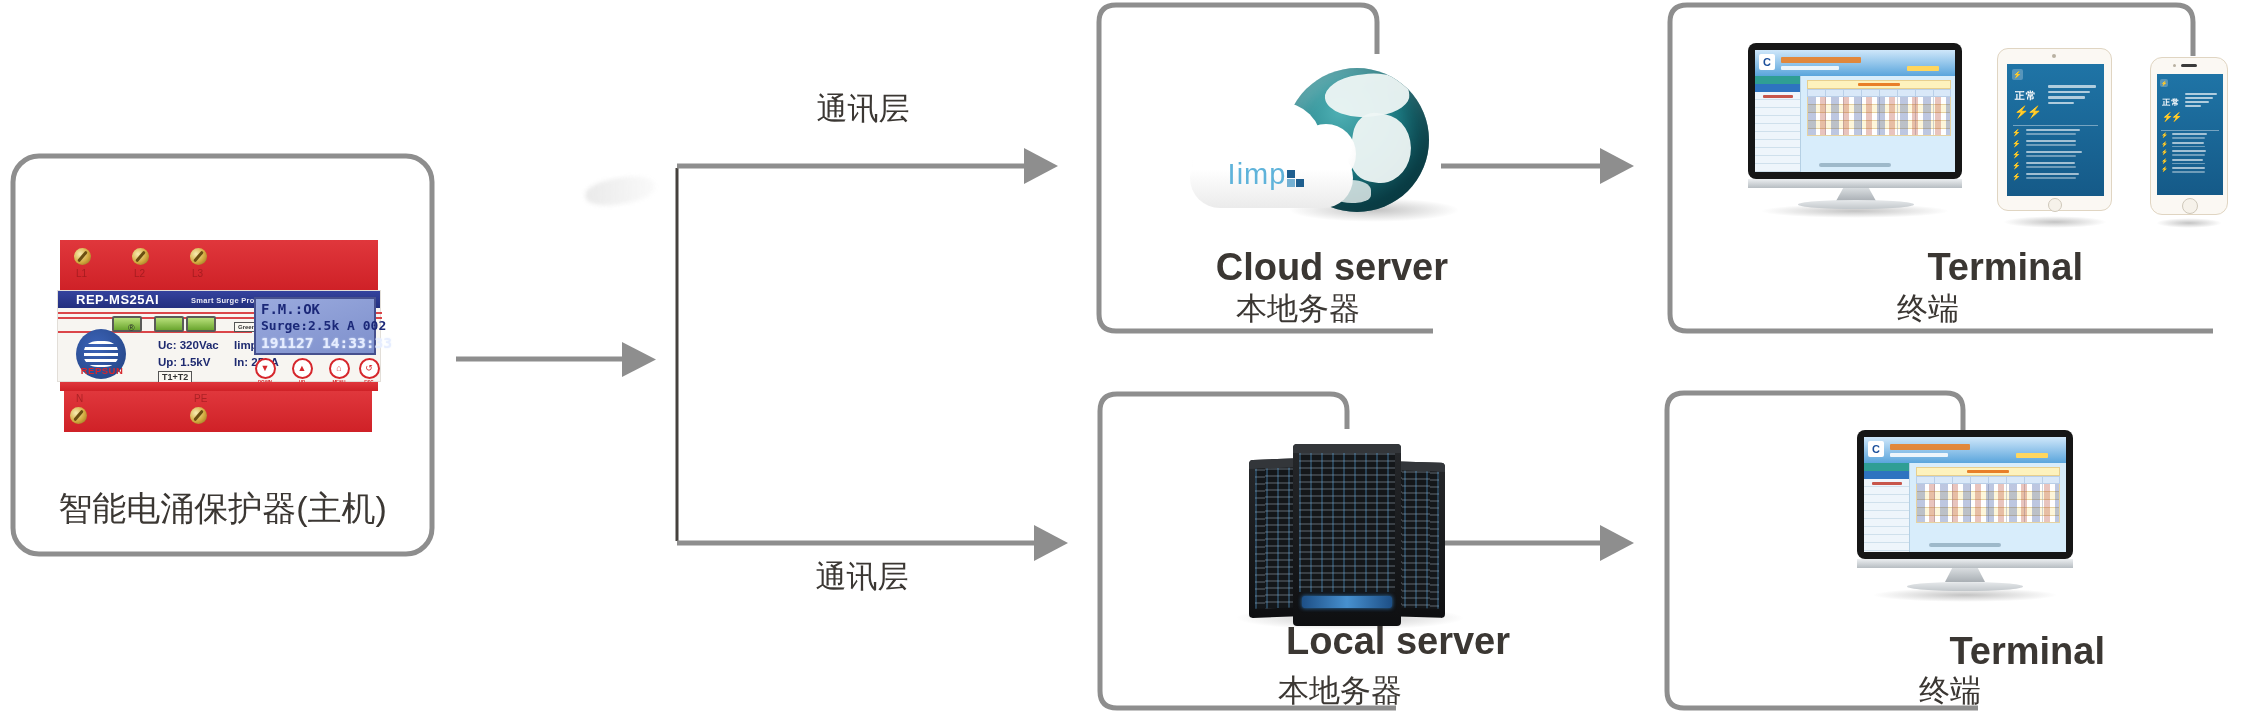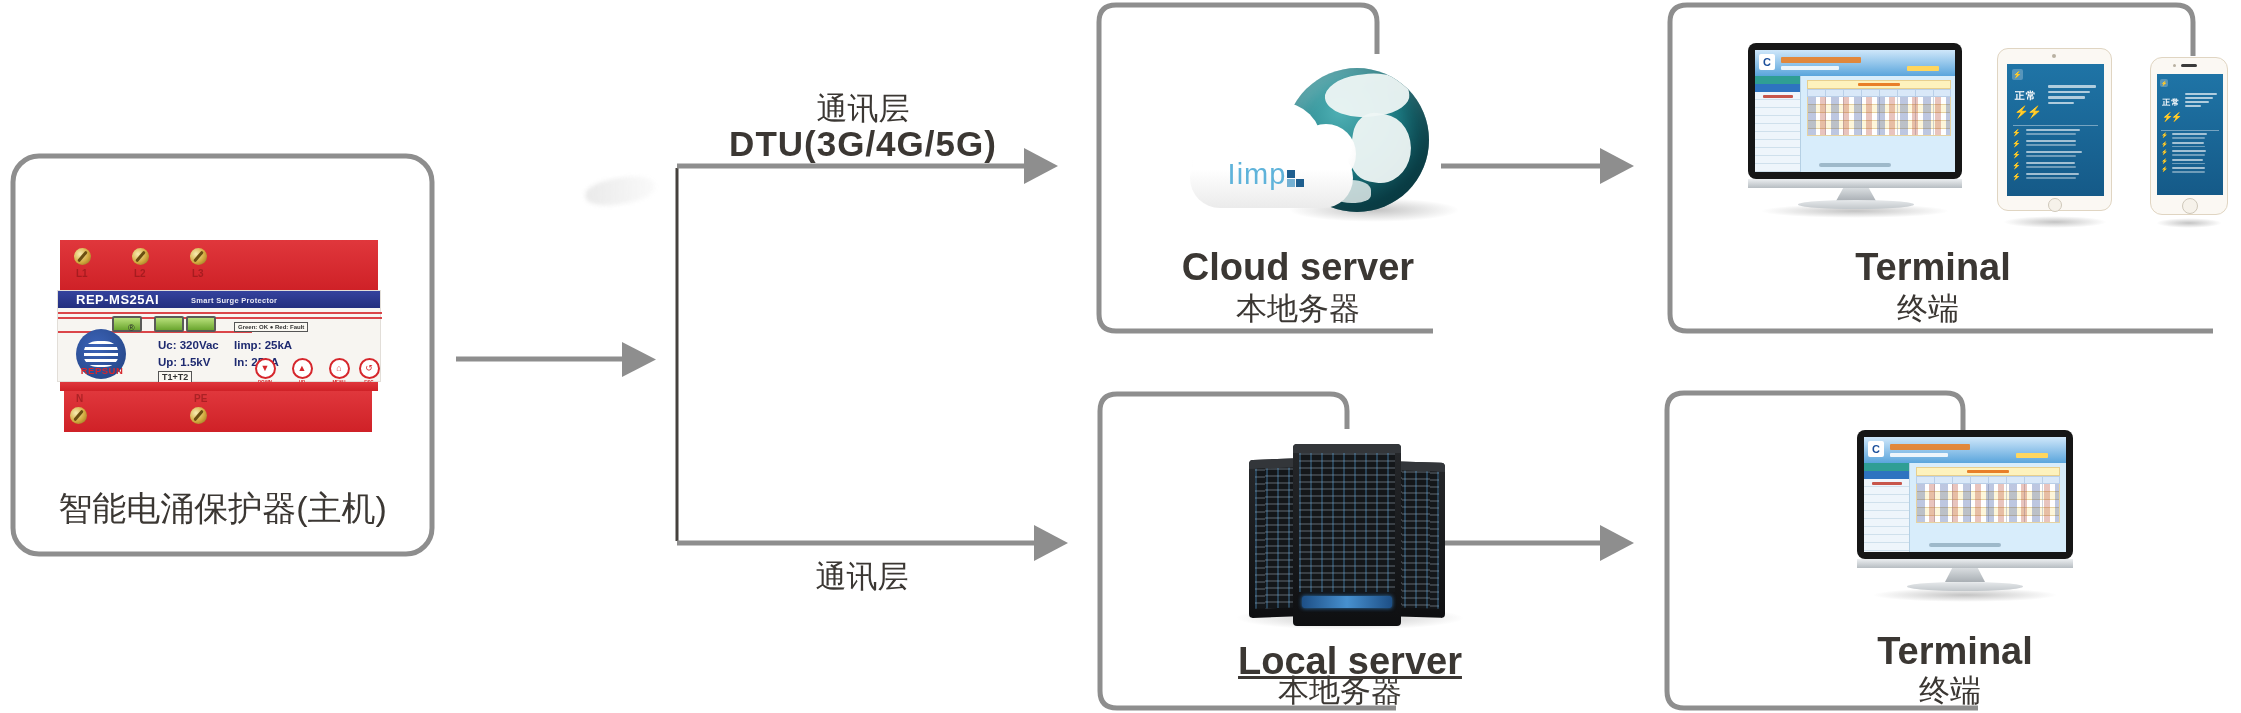--- a/index.html
+++ b/index.html
@@ -1,31 +1,31 @@
 <!DOCTYPE html>
 <html><head>
 <meta charset="utf-8">
 <style>
   html,body{margin:0;padding:0;background:#fff;}
   #stage{position:relative;width:2241px;height:713px;background:#fff;overflow:hidden;
          font-family:"Liberation Sans",sans-serif;color:#3b3733;}
   .abs{position:absolute;}
   .lbl{position:absolute;text-align:center;white-space:nowrap;color:#3b3733;}
-  .title-en{font-weight:bold;font-size:38px;}
+  .title-en{font-weight:bold;font-size:38px;text-align:right;}
   .title-cn{font-size:31px;}
   .path-cn{font-size:31px;}
   .path-en{font-size:35px;font-weight:bold;letter-spacing:1px;}
 
   
   .red-block{position:absolute;background:linear-gradient(180deg,#e0373c,#cf2127);}
   .screw{position:absolute;width:17px;height:17px;border-radius:50%;
          background:radial-gradient(circle at 35% 35%,#f9ecb0,#d2a93e 55%,#8a6a1c 95%);}
   .screw::after{content:"";position:absolute;left:7px;top:2px;width:3px;height:13px;
          background:#6b4f12;transform:rotate(40deg);border-radius:2px;}
-  .term-lbl{position:absolute;font-size:10px;font-weight:bold;color:rgba(130,18,20,.55);}
+  .term-lbl{position:absolute;font-size:10px;font-weight:normal;color:rgba(130,18,20,.55);}
   .face{position:absolute;left:57px;top:290px;width:324px;height:92px;background:#f7f5f1;
         border:1px solid #e2ded8;box-sizing:border-box;}
   .blueband{position:absolute;left:0;top:0;width:100%;height:17px;background:linear-gradient(180deg,#35439e,#232f7e);}
   .model-txt{position:absolute;left:18px;top:1px;font-size:13px;font-weight:bold;color:#fff;letter-spacing:.5px;}
   .prod-txt{position:absolute;left:133px;top:5px;font-size:7.5px;font-weight:bold;color:#e8e8f4;letter-spacing:.3px;}
   .stripe{position:absolute;height:2px;background:#d6262c;opacity:.85;}
   .led{position:absolute;width:26px;height:12px;border:2px solid #5a5a58;border-radius:2px;
        background:linear-gradient(180deg,#b8e07a,#6aa52e);}
   .logo-circ{position:absolute;left:18px;top:38px;width:50px;height:50px;border-radius:50%;
        background:radial-gradient(circle at 40% 35%,#3c63b8,#21417e);}
@@ -200,20 +200,25 @@
       <span class="regmark">®</span>
       <div class="brand">REPSUN</div>
 
       <div class="spec" style="left:100px;top:46px;">Uc: 320Vac</div>
       <div class="spec" style="left:100px;top:63px;">Up: 1.5kV</div>
       <div class="spec" style="left:176px;top:46px;">Iimp: 25kA</div>
       <div class="spec" style="left:176px;top:63px;">In: 25kA</div>
       <div class="legend-box">Green: OK ● Red: Fault</div>
       <div class="t1t2">T1+T2</div>
 
+      <div class="lcd">
+        <div class="lcd-l1">F.M.:OK</div>
+        <div class="lcd-l2">Surge:2.5k A 002</div>
+        <div class="lcd-l3">191127 14:33:33</div>
+      </div>
 
       <div class="pbtn" style="left:194px;top:67px;">
         <div class="pbtn-circ">▼</div>
         <div class="pbtn-label">DOWN</div>
       </div>
       <div class="pbtn" style="left:231px;top:67px;">
         <div class="pbtn-circ">▲</div>
         <div class="pbtn-label">UP</div>
       </div>
       <div class="pbtn" style="left:268px;top:67px;">
@@ -231,21 +236,20 @@
       <span class="term-lbl" style="left:12px;top:2px;">N</span>
       <span class="term-lbl" style="left:130px;top:2px;">PE</span>
     </div>
     <div class="screw" style="left:70px;top:407px;"></div>
     <div class="screw" style="left:190px;top:407px;"></div>
 
     <div class="lbl" style="left:10px;top:486px;width:425px;font-size:34px;">智能电涌保护器(主机)</div>
   </div>
 
   <div class="lbl path-cn" style="left:763px;top:88px;width:200px;">通讯层</div>
-  <div class="lbl path-en" style="left:713px;top:124px;width:300px;">DTU(3G/4G/5G)</div>
   <div class="lbl path-cn" style="left:712px;top:556px;width:300px;">通讯层</div>
 
   <div>
     <div class="shadow" style="left:1288px;top:198px;width:172px;height:24px;"></div>
     <div class="globe">
       <div class="land" style="left:28%;top:4%;width:58%;height:30%;border-radius:45% 55% 40% 60%;transform:rotate(-8deg);"></div>
       <div class="land" style="left:46%;top:32%;width:42%;height:48%;border-radius:40% 60% 55% 45%;transform:rotate(9deg);"></div>
       <div class="land" style="left:10%;top:42%;width:18%;height:13%;border-radius:50%;"></div>
       <div class="land" style="left:30%;top:78%;width:30%;height:16%;border-radius:50% 50% 40% 60%;opacity:.8;"></div>
     </div>
@@ -411,21 +415,21 @@
     </div>
     <div class="rack" style="left:1387px;top:462px;width:58px;height:155px;transform:skewY(2deg);">
       <div class="rack-cap"></div>
         <div class="rack-inner"></div>
     </div>
     <div class="rack" style="left:1293px;top:444px;width:108px;height:182px;">
       <div class="rack-cap"></div>
       <div class="rack-inner" style="bottom:34px;"></div>
       <div class="rack-strip" style="left:9px;right:9px;bottom:18px;height:12px;"></div>
     </div>
-    <div class="lbl title-en" style="left:1190px;top:640px;width:320px;text-decoration:underline;">Local server</div>
+    <div class="lbl title-en" style="left:1190px;top:620px;width:320px;">Local server</div>
     <div class="lbl title-cn" style="left:1180px;top:670px;width:320px;">本地务器</div>
   </div>
 
   <div>
     <div class="shadow" style="left:1872px;top:588px;width:186px;height:14px;"></div>
     <div class="mon" style="left:1857px;top:430px;width:216px;height:129px;">
       <div class="app" style="left:7px;top:7px;width:202px;height:115px;">
         <div class="app-header">
           <div class="app-logo">C</div>
           <div class="app-tbar1"></div>

